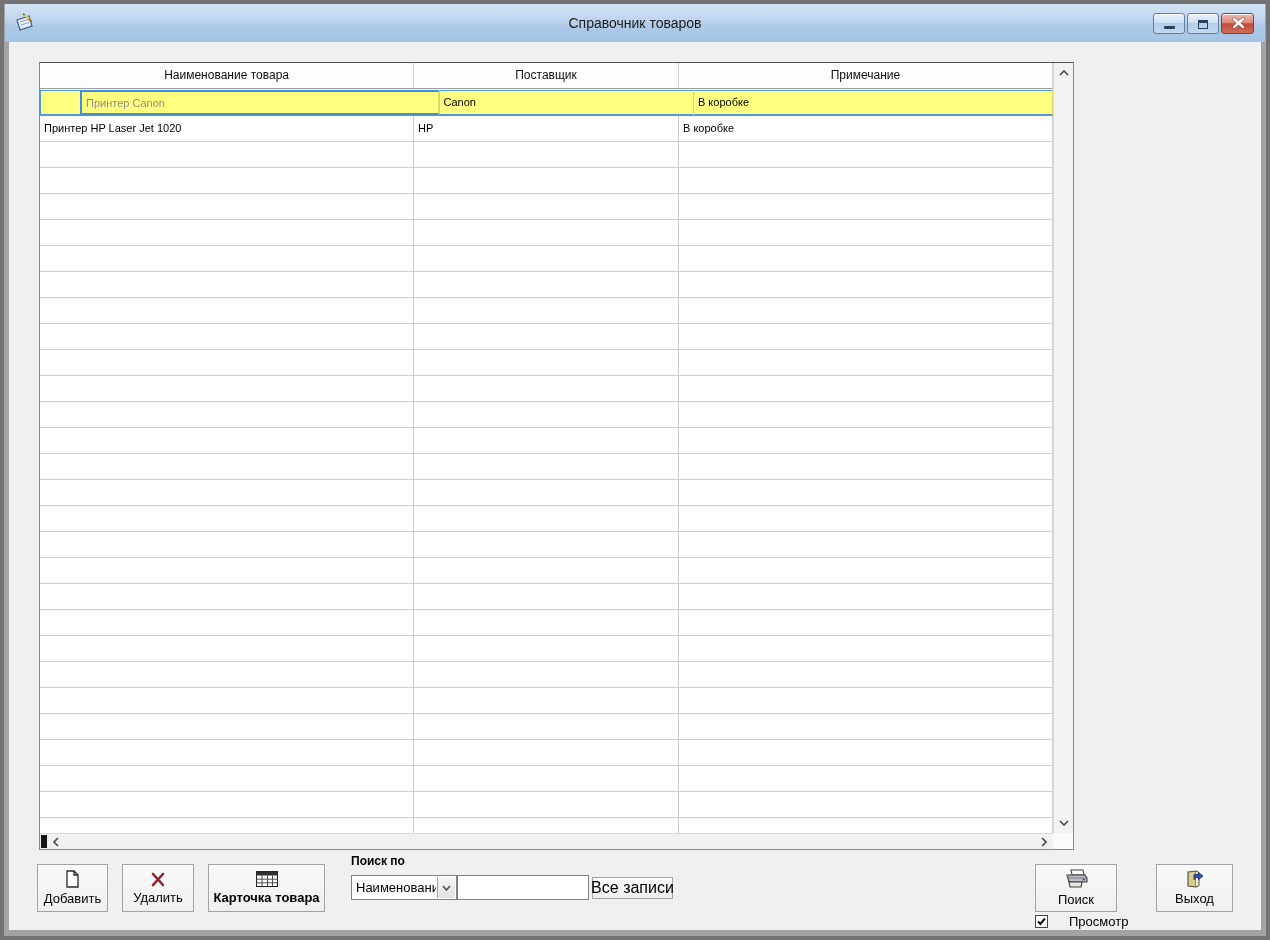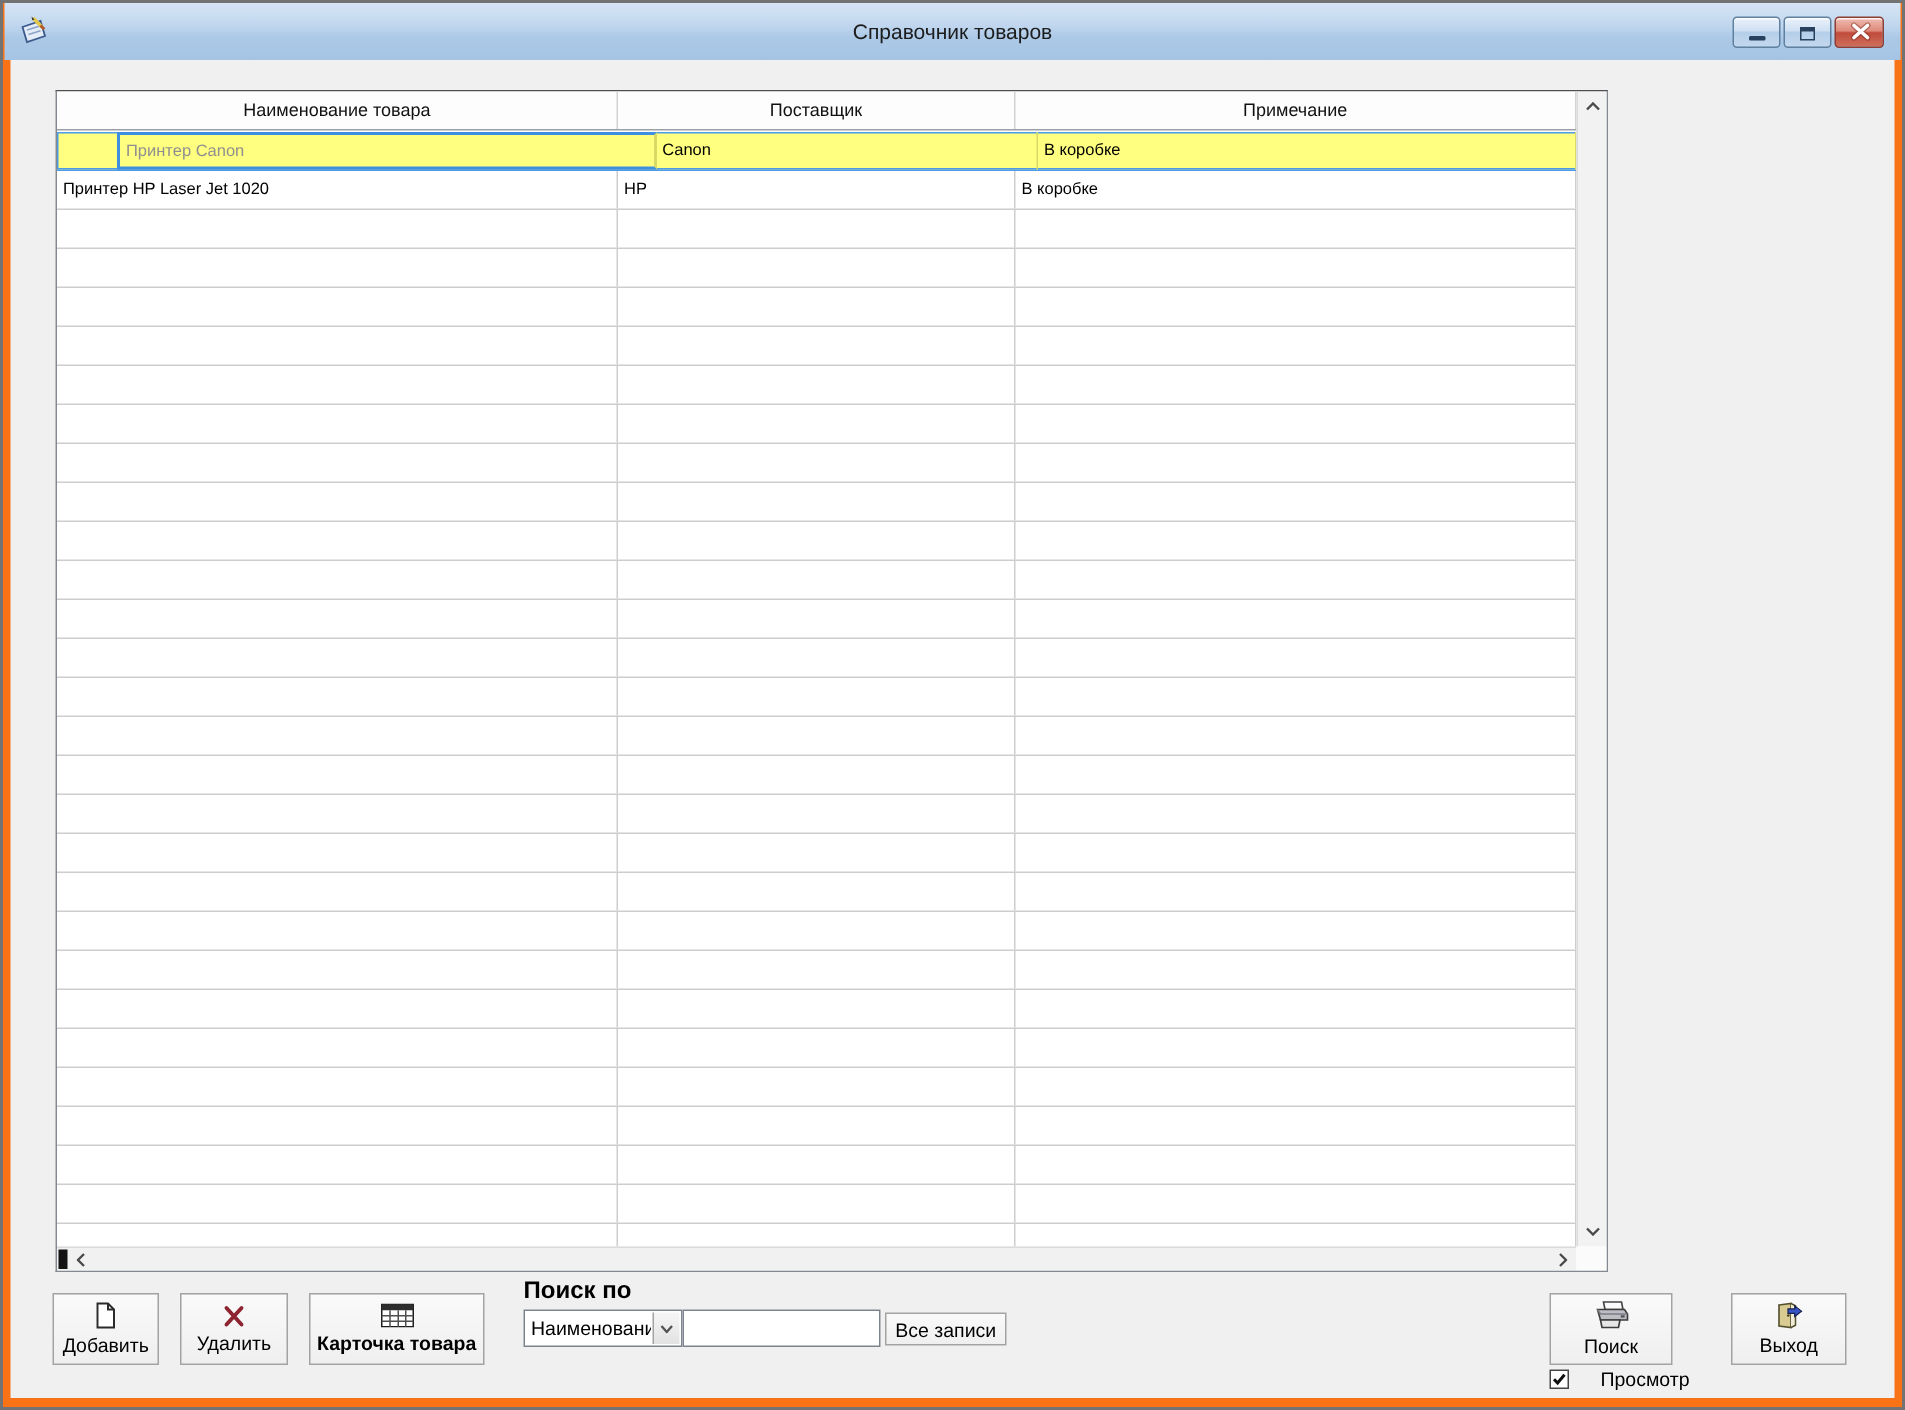--- a/index.html
+++ b/index.html
@@ -1,21 +1,21 @@
 <!DOCTYPE html>
 <html><head>
 <meta charset="utf-8">
 <style>
   html,body{margin:0;padding:0;background:#fff;}
   body{width:1270px;height:940px;overflow:hidden;font-family:"Liberation Sans",sans-serif;}
   *{box-sizing:border-box;}
 
   
   .window{position:absolute;left:0;top:0;width:1270px;height:940px;
-    border:2px solid #737373;background:#f97316;}
+    border:4px solid #737373;background:#a3a3a3;}
   .titlebar{position:absolute;left:1px;top:0;right:1px;height:38px;
     background:linear-gradient(#D6E5F5 0%,#C0D6EE 40%,#ACC9E7 60%,#A5C4E4 100%);}
   .app-icon{position:absolute;left:9px;top:7px;width:22px;height:22px;}
   .win-title{position:absolute;left:0;right:0;top:0;height:38px;line-height:38px;
     text-align:center;font-size:14px;color:#1c1c1c;}
   .win-btns{position:absolute;right:11px;top:9px;display:flex;gap:2px;}
   .tb-btn{width:32px;height:21px;border:1px solid #60809F;border-radius:3px;position:relative;
     background:linear-gradient(#EAF2FB 0%,#CFE0F3 45%,#B4CEE9 50%,#C4D8EE 100%);
     box-shadow:inset 0 1px 0 rgba(255,255,255,.85);}
   .tb-btn.close{width:33px;border-color:#8E3D32;
@@ -56,22 +56,22 @@
   
   .btn{position:absolute;display:flex;flex-direction:column;align-items:center;justify-content:center;
     gap:3px;background:linear-gradient(#FAFAFA,#EFEFEF);border:1px solid #A3A3A3;
     font-size:13px;color:#000;cursor:default;}
   .btn .lbl{white-space:nowrap;}
   #btn-add{left:28px;top:822px;width:71px;height:48px;align-items:center;}
   #btn-del{left:113px;top:822px;width:72px;height:48px;}
   #btn-card{left:199px;top:822px;width:117px;height:48px;font-weight:bold;}
   #btn-print{left:1026px;top:822px;width:82px;height:48px;}
   #btn-exit{left:1147px;top:822px;width:77px;height:48px;}
-  #btn-allrec{left:583px;top:835px;width:81px;height:22px;flex-direction:row;font-size:13px;}
-  .search-label{position:absolute;left:342px;top:812px;font-size:16px;font-weight:bold;color:#000;}
+  #btn-allrec{left:583px;top:835px;width:81px;height:22px;flex-direction:row;font-size:16px;}
+  .search-label{position:absolute;left:342px;top:812px;font-size:12px;font-weight:bold;color:#000;}
   .combo{position:absolute;left:342px;top:833px;width:106px;height:25px;background:#fff;
     border:1px solid #7C838D;}
   .combo .val{position:absolute;left:4px;right:20px;top:0;height:23px;line-height:23px;
     font-size:13px;overflow:hidden;white-space:nowrap;}
   .combo .arrow{position:absolute;right:1px;top:1px;bottom:1px;width:18px;
     background:linear-gradient(#F6F6F6,#E2E2E2);border-left:1px solid #A3A3A3;
     display:flex;align-items:center;justify-content:center;}
   .search-input{position:absolute;left:448px;top:833px;width:132px;height:25px;
     border:1px solid #7C838D;background:#fff;font-size:13px;padding:0 4px;outline:none;
     font-family:"Liberation Sans",sans-serif;}

